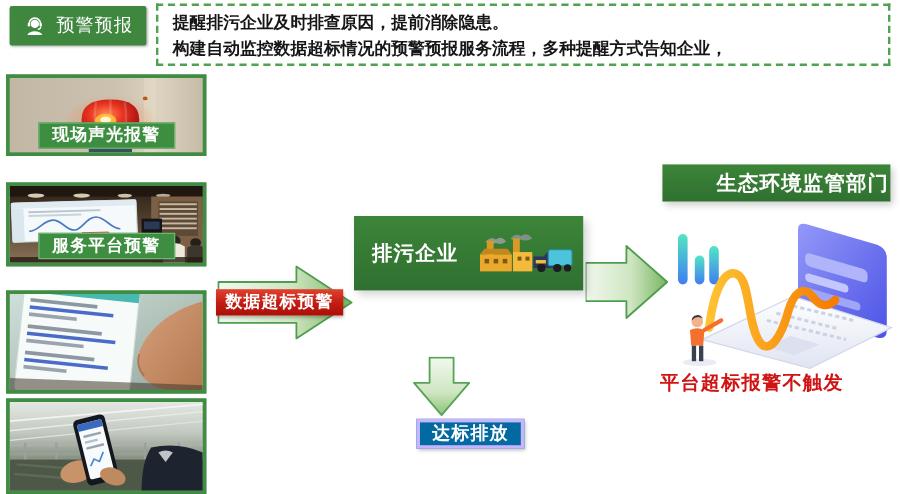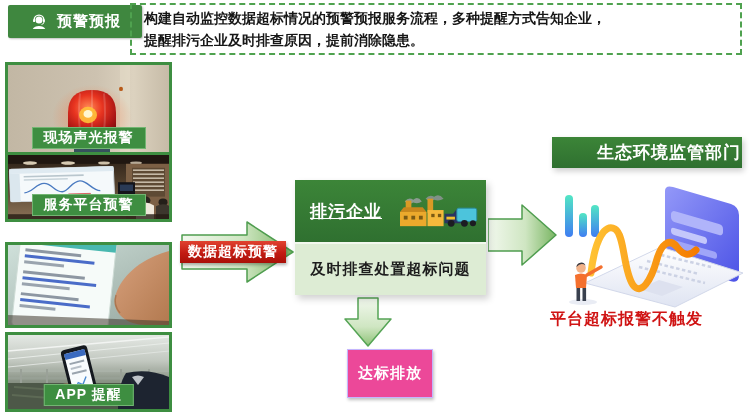--- a/index.html
+++ b/index.html
@@ -3,23 +3,23 @@
 <meta charset="utf-8">
 <style>
   * { margin:0; padding:0; box-sizing:border-box; }
   html,body { width:750px; height:412px; }
   body {
     position:relative; background:#ffffff; overflow:hidden;
     font-family:"Liberation Sans","DejaVu Sans",sans-serif;
   }
   
   .badge {
-    position:absolute; left:8px; top:5px; width:134px; height:33px;
+    position:absolute; left:8px; top:5px; width:114px; height:33px;
     background:#3f873f; border-radius:2px; display:flex; align-items:center;
-    justify-content:center; gap:8px; color:#fff; font-size:15px; font-weight:bold;
+    justify-content:center; gap:8px; color:#fff; font-size:15px; font-weight:normal;
     letter-spacing:1px; box-shadow:1px 1px 2px rgba(0,0,0,.25);
   }
   .badge svg { width:20px; height:20px; }
   
   .intro {
     position:absolute; left:130px; top:3px; width:612px; height:52px;
     border:2px dashed #4fa24f; padding:3px 12px; display:flex;
     flex-direction:column; justify-content:center;
   }
   .intro p { font-size:14px; font-weight:bold; color:#161616; line-height:22px; }
@@ -27,21 +27,21 @@
   .photo {
     position:absolute; left:5px; width:167px; border:3px solid #3e8e41;
     overflow:hidden; background:#999;
   }
   .photo svg { display:block; width:100%; height:100%; }
   .photo-label {
     position:absolute; left:50%; transform:translateX(-50%); bottom:3px;
     background:#3e8e41; border:1px solid #72b572; color:#fff; font-size:14px;
     font-weight:bold; white-space:nowrap; padding:1px 11px; letter-spacing:1px;
   }
-  .p1 { top:62px;  height:93px; }
+  .p1 { top:62px;  height:68px; }
   .p2 { top:152px; height:70px; }
   .p3 { top:242px; height:86px; }
   .p4 { top:332px; height:80px; }
   
   .flow-arrow { position:absolute; }
   
   .alert-label {
     position:absolute; left:180px; top:241px; padding:2px 8px;
     background:linear-gradient(180deg,#e04230 0%,#c21b12 55%,#a91008 100%);
     color:#fff; font-size:14px; font-weight:bold; letter-spacing:1px;
@@ -49,31 +49,31 @@
   }
   
   .enterprise {
     position:absolute; left:295px; top:180px; width:191px;
     box-shadow:3px 4px 7px rgba(0,0,0,.18); z-index:2;
   }
   .enterprise-head {
     height:62px; background:linear-gradient(180deg,#3c8538 0%,#2f7030 100%);
     display:flex; align-items:center; padding-left:15px; gap:10px;
   }
-  .enterprise-title { color:#fff; font-size:17px; font-weight:bold; letter-spacing:1px;text-decoration:underline; }
+  .enterprise-title { color:#fff; font-size:17px; font-weight:bold; letter-spacing:1px; }
   .enterprise-head svg { width:88px; height:36px; }
   .enterprise-body {
     height:53px; background:#ddecd4; border-top:2px solid #f2f8ee;
     display:flex; align-items:center; justify-content:center;
   }
   .enterprise-action { font-size:15px; font-weight:bold; color:#1d1d1d; letter-spacing:1px; }
   
   .discharge {
-    position:absolute; left:347px; top:349px; padding:14px 10px;
-    background:#ec4899; border:1px solid #c4b5fd; color:#fff;
+    position:absolute; left:347px; top:349px; padding:0 10px;
+    background:#0369a1; border:3px solid #c4b5fd; color:#fff;
     font-size:15px; font-weight:bold; letter-spacing:1px; white-space:nowrap;
     box-shadow:1px 2px 3px rgba(0,0,0,.25);
   }
   
   .regulator {
     position:absolute; left:552px; top:137px; width:190px; height:31px;
     background:linear-gradient(180deg,#3c8538 0%,#2f7030 100%);
     display:flex; align-items:center; justify-content:center;
     color:#fff; font-size:17px; font-weight:bold; letter-spacing:1px;
     box-shadow:2px 3px 6px rgba(0,0,0,.2);
@@ -96,22 +96,22 @@
     <path d="M4.5,20.5 C6.5,15.5 17.5,15.5 19.5,20.5 Z" fill="#fff"></path>
     <path d="M6.2,9.5 A5.8,5.8 0 0 1 17.8,9.5" stroke="#fff" stroke-width="1.7" fill="none"></path>
     <rect x="4.9" y="8.6" width="2.4" height="3.4" rx="1" fill="#fff"></rect>
     <rect x="16.7" y="8.6" width="2.4" height="3.4" rx="1" fill="#fff"></rect>
     <path d="M18,12 q0,2.6 -3,2.9" stroke="#fff" stroke-width="1.2" fill="none"></path>
   </svg>
   <span>预警预报</span>
 </div>
 
 <div class="intro">
+  <p>提醒排污企业及时排查原因，提前消除隐患。</p>
   <p>构建自动监控数据超标情况的预警预报服务流程，多种提醒方式告知企业，</p>
-  <p>提醒排污企业及时排查原因，提前消除隐患。</p>
 </div>
 
 <div class="photo p1">
   <svg viewBox="0 0 161 80" preserveAspectRatio="none">
     <defs>
       <linearGradient id="wallG" x1="0" y1="0" x2="1" y2="0">
         <stop offset="0" stop-color="#c2b7a4"></stop>
           <stop offset=".55" stop-color="#cdc2b0"></stop>
         <stop offset=".78" stop-color="#dcd2bf"></stop>
           <stop offset="1" stop-color="#c6bba7"></stop>
@@ -251,21 +251,20 @@
       <rect x="59" y="12" width="27" height="56" rx="4" fill="#14181e"></rect>
       <rect x="62" y="16" width="21" height="47" rx="2" fill="#f8fbfd"></rect>
       <rect x="62" y="16" width="21" height="6" fill="#3a6ac0"></rect>
       <rect x="65" y="26" width="15" height="2" fill="#9aa4ae"></rect>
       <rect x="65" y="31" width="11" height="2" fill="#b8c0c8"></rect>
       <rect x="65" y="36" width="15" height="2" fill="#9aa4ae"></rect>
       <path d="M65,52 l4,-5 l4,3 l5,-7" stroke="#4a8ad0" stroke-width="1.4" fill="none"></path>
     </g>
     <ellipse cx="86" cy="62" rx="11" ry="7" fill="#bf8a60" transform="rotate(20 86 62)"></ellipse>
   </svg>
-  <div class="photo-label">APP 提醒</div>
 </div>
 
 <svg class="flow-arrow" style="left:181px; top:219px;" width="114" height="66" viewBox="0 0 114 66">
   <defs>
     <linearGradient id="ag1" x1="0" y1="0" x2="1" y2="0">
       <stop offset="0" stop-color="#f2f8ee"></stop>
         <stop offset=".55" stop-color="#cfe6c2"></stop>
       <stop offset="1" stop-color="#79b562"></stop>
     </linearGradient>
   </defs>
@@ -293,23 +292,20 @@
         <rect x="47" y="22" width="3.5" height="3.5"></rect>
       </g>
       <path d="M54,32 l0,-10 h9 l4,-5 h6 l0,15 Z" fill="#2a3560"></path>
       <rect x="56" y="25" width="9" height="3" fill="#f0c030"></rect>
       <rect x="67" y="16" width="21" height="14" rx="2" fill="#4cc4dc" stroke="#2a8ca0"></rect>
       <circle cx="61" cy="32" r="3.6" fill="#1c1c22"></circle>
       <circle cx="75" cy="32" r="3.6" fill="#1c1c22"></circle>
       <circle cx="84" cy="32" r="3.2" fill="#1c1c22"></circle>
     </svg>
   </div>
-  <div class="enterprise-body">
-    <span class="enterprise-action">及时排查处置超标问题</span>
-  </div>
 </div>
 
 <svg class="flow-arrow" style="left:344px; top:297px;" width="48" height="52" viewBox="0 0 48 52">
   <defs>
     <linearGradient id="ag2" x1="0" y1="0" x2="0" y2="1">
       <stop offset="0" stop-color="#f2f8ee"></stop>
         <stop offset=".6" stop-color="#cfe6c2"></stop>
       <stop offset="1" stop-color="#8dc276"></stop>
     </linearGradient>
   </defs>

